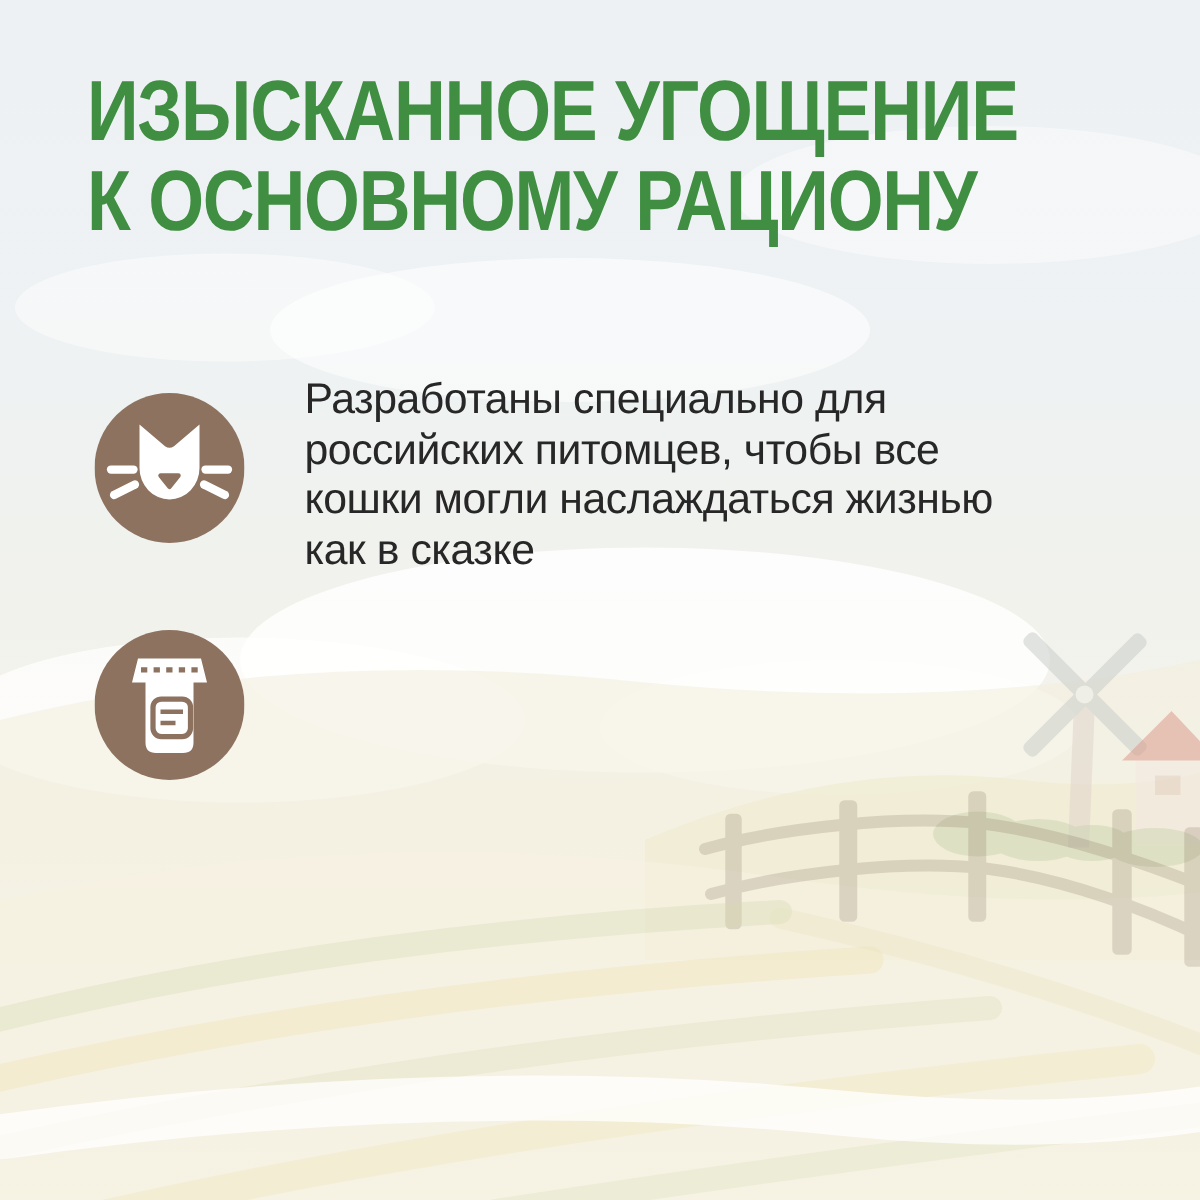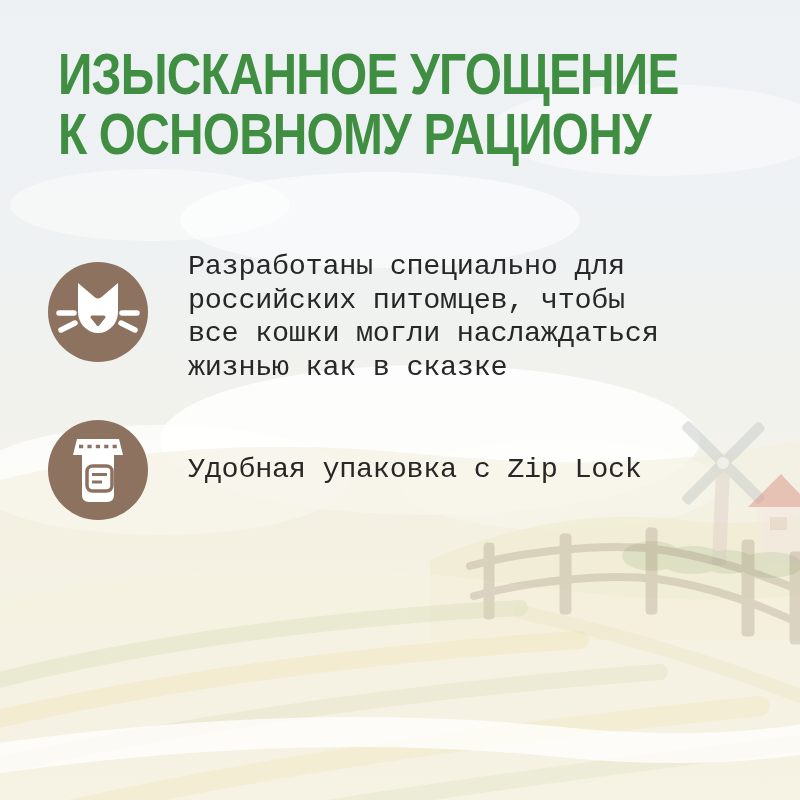--- a/index.html
+++ b/index.html
@@ -15,21 +15,21 @@
     background:linear-gradient(180deg,#edf1f4 0%,#eef2f3 30%,#f2f2ec 52%,#f6f4ec 70%,#faf8f1 88%,#fbfaf5 100%);
   }
   .bg{position:absolute;inset:0;pointer-events:none;}
   .content{position:absolute;inset:0;}
   .heading{
     position:absolute;left:58px;top:44px;margin:0;
     font-size:57px;line-height:1.06;font-weight:800;letter-spacing:-1px;
     color:var(--heading-green);
     transform:scaleX(0.84);transform-origin:left top;white-space:nowrap;
   }
-  .feature{position:absolute;left:48px;display:flex;align-items:center;gap:40px;font-family:Liberation Mono, monospace;}
+  .feature{position:absolute;left:63px;display:flex;align-items:center;gap:40px;}
   .feature .badge{width:100px;height:100px;flex:0 0 100px;color:var(--icon-brown);}
   .feature p{
     margin:0;width:478px;font-size:28.5px;line-height:1.18;
     letter-spacing:-0.3px;color:var(--body-text);
   }
   .f1{top:240px}
   .f1 p{margin-top:10px}
   .f2{top:420px}
   .f3{top:553px}
 </style>
@@ -120,17 +120,16 @@
 
   <div class="feature f2">
     <svg class="badge" viewBox="0 0 100 100">
       <circle cx="50" cy="50" r="50" fill="currentColor"></circle>
       <path fill="#ffffff" d="M29,19 L71,19 L75,35 L66,35 L66,75 Q66,82 59,82 L41,82 Q34,82 34,75 L34,35 L25,35 Z"></path>
       <line x1="31" y1="26.5" x2="69" y2="26.5" stroke="currentColor" stroke-width="3.5" stroke-dasharray="4.2 4.2"></line>
       <rect x="39" y="46" width="25" height="25" rx="5.5" fill="none" stroke="currentColor" stroke-width="3.5"></rect>
       <line x1="44" y1="54.5" x2="59" y2="54.5" stroke="currentColor" stroke-width="3"></line>
       <line x1="44" y1="62" x2="54" y2="62" stroke="currentColor" stroke-width="3"></line>
     </svg>
-    <p>Удобная упаковка с Zip Lock</p>
   </div>
 
 
 </div>
 
 </body></html>

